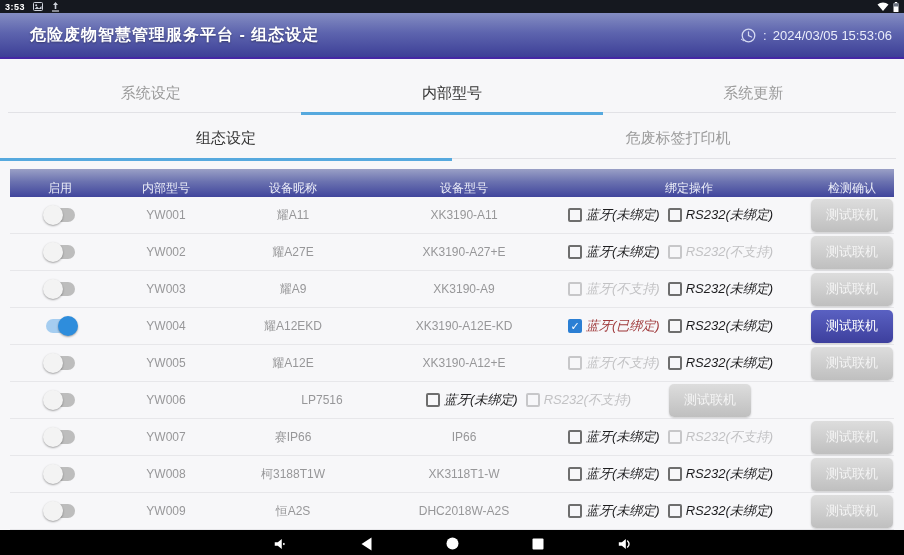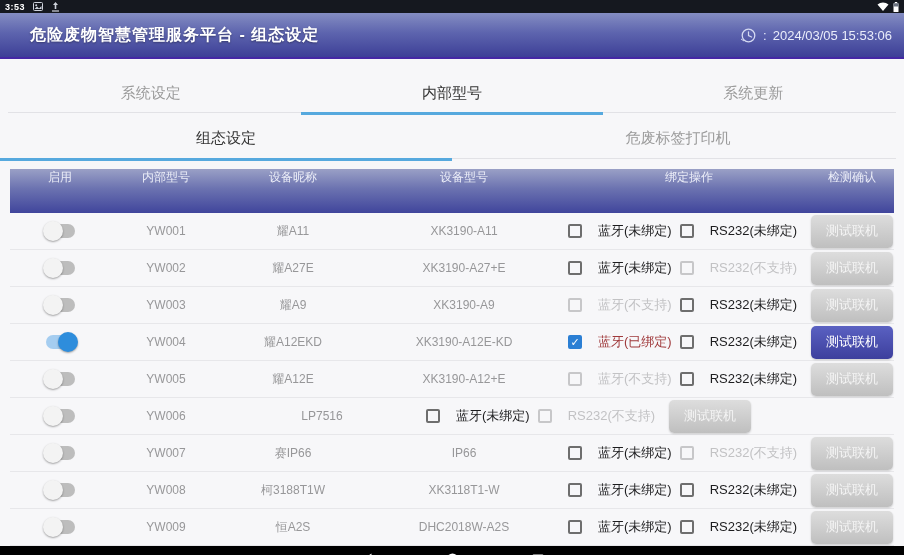--- a/index.html
+++ b/index.html
@@ -24,40 +24,40 @@
   .main-tabs::after { content:''; position:absolute; left:8px; right:8px; bottom:2px; height:1px; background:#e2e2e6; }
   .tab { flex:1; display:flex; align-items:center; justify-content:center; font-size:15px; color:#9b9b9b; position:relative; cursor:default; }
   .tab.active { color:#333; }
   .tab.active::after { content:''; position:absolute; left:0; right:0; bottom:0; height:3px; background:#56a9de; z-index:2; }
 
   .sub-tabs { display:flex; height:46px; position:relative; flex:0 0 auto; }
   .sub-tabs::after { content:''; position:absolute; left:8px; right:8px; bottom:2px; height:1px; background:#e2e2e6; }
 
   
   .table { margin:8px 10px 0; flex:0 0 auto; }
-  .thead { display:flex; height:44px; background:linear-gradient(#9aa0c6,#6b72b0 45%,#40459c); color:#eceef8; font-size:12px; align-items:flex-start; }
+  .thead { display:flex; height:28px; background:linear-gradient(#9aa0c6,#6b72b0 45%,#40459c); color:#eceef8; font-size:12px; align-items:flex-end; }
   .row { display:flex; height:37px; align-items:center; border-bottom:1px solid #e7e7ea; background:#f7f7f9; }
   .cell { display:flex; align-items:center; justify-content:center; }
   .col-enable { width:100px; }
   .col-model  { width:112px; }
   .col-nick   { width:142px; }
   .col-type   { width:200px; }
   .col-bind   { width:246px; justify-content:flex-start; padding-left:4px; gap:8px; }
   .col-check  { width:84px; }
   .txt { font-size:12px; color:#979799; }
 
   
   .toggle { position:relative; width:35px; height:20px; cursor:pointer; }
   .toggle .track { position:absolute; left:3px; top:3px; width:29px; height:14px; border-radius:7px; background:#bdbdbd; }
   .toggle .thumb { position:absolute; left:0; top:0; width:20px; height:20px; border-radius:50%; background:#f3f3f3; box-shadow:0 1px 2px rgba(0,0,0,.35); }
   .toggle.on .track { background:#a5cdf0; }
   .toggle.on .thumb { left:15px; background:#2e8ddc; }
 
   
-  .cbgroup { display:flex; align-items:center; gap:16px; cursor:pointer; }
+  .cbgroup { display:flex; align-items:center; gap:4px; cursor:pointer;font-style:italic; }
   .cb { width:14px; height:14px; border:2px solid #6e6e6e; border-radius:2px; background:#f7f7f9; display:flex; align-items:center; justify-content:center; font-size:11px; color:#fff; flex:0 0 auto; }
   .cblabel { font-size:13px; color:#1d1d1f; white-space:nowrap; }
   .cbgroup.disabled .cb { border-color:#c7c7c9; }
   .cbgroup.disabled .cblabel { color:#c2c2c4; }
   .cbgroup.bound .cblabel { color:#a03a3c; }
   .cb.checked { background:#2b7fd4; border-color:#2b7fd4; }
   .cb.checked::after { content:'✓'; line-height:1; }
 
   
   .test-btn { width:82px; height:33px; border:none; border-radius:5px; font-size:13px; font-family:inherit; background:linear-gradient(#dddddd,#bfbfbf); color:#f4f4f4; box-shadow:0 1px 2px rgba(0,0,0,.18); cursor:pointer; }

